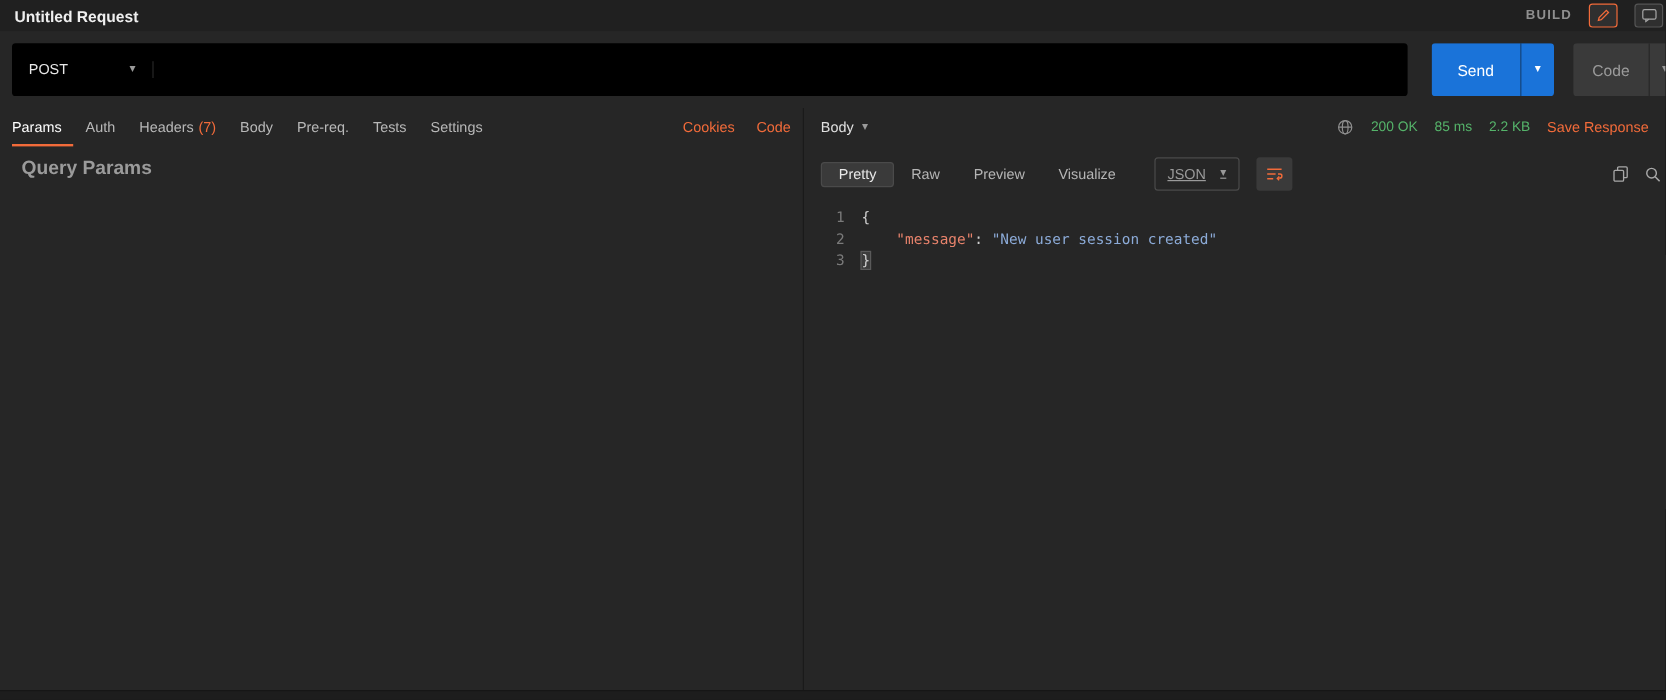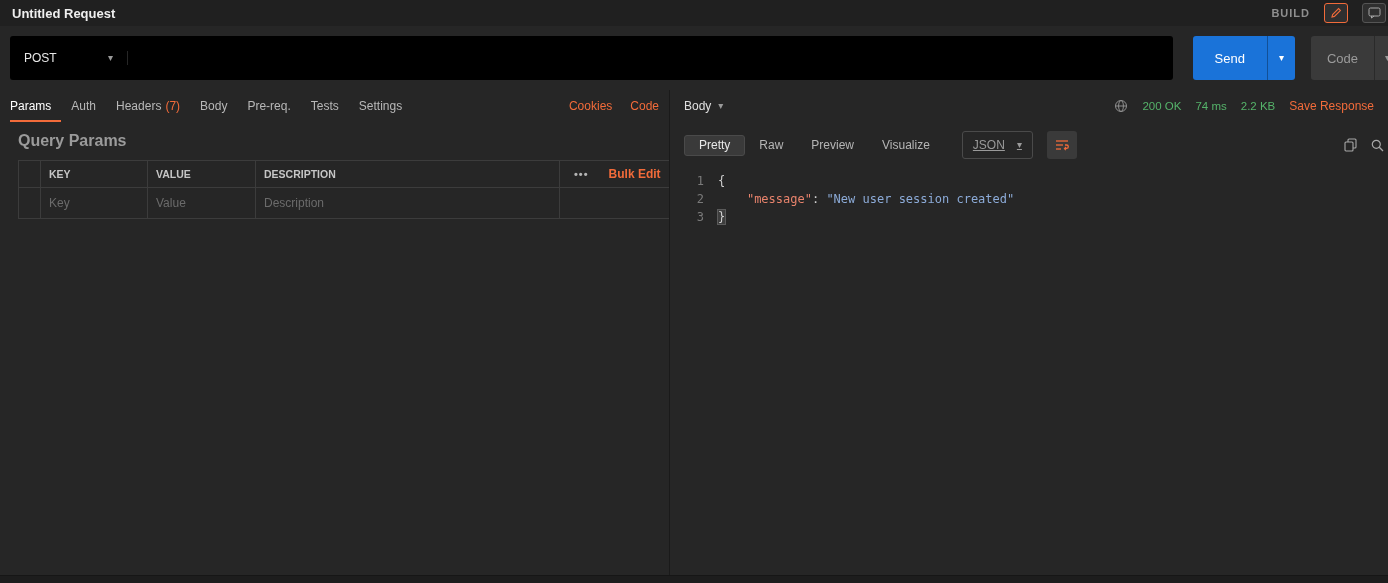--- a/index.html
+++ b/index.html
@@ -222,57 +222,38 @@
           <span>Settings</span>
         </div>
         <div class="tab-links">
           <span class="tab-link">Cookies</span>
           <span class="tab-link">Code</span>
         </div>
       </div>
 
       <div class="section-title">Query Params</div>
 
-      <div class="param-table">
-        <div class="pt-row hdr">
-          <div class="cell c-check"></div>
-          <div class="cell c-key">KEY</div>
-          <div class="cell c-value">VALUE</div>
-          <div class="cell c-desc">DESCRIPTION</div>
-          <div class="cell c-actions">
-            <span class="more-dots">•••</span>
-            <span class="bulk-edit">Bulk Edit</span>
-          </div>
-        </div>
-        <div class="pt-row data">
-          <div class="cell c-check"></div>
-          <div class="cell c-key placeholder">Key</div>
-          <div class="cell c-value placeholder">Value</div>
-          <div class="cell c-desc placeholder">Description</div>
-          <div class="cell c-actions"></div>
-        </div>
-      </div>
     </div>
 
     <div class="right-pane">
       <div class="resp-top">
         <div class="resp-title">
           <span>Body</span>
           <span class="caret">▾</span>
         </div>
         <div class="resp-meta">
           <span class="tb-icon">
             <svg width="14" height="14" viewBox="0 0 14 14">
                 <circle cx="7" cy="7" r="5.5" fill="none" stroke="#8f8f8f" stroke-width="1"></circle>
                 <ellipse cx="7" cy="7" rx="2.4" ry="5.5" fill="none" stroke="#8f8f8f" stroke-width="1"></ellipse>
                 <line x1="1.5" y1="7" x2="12.5" y2="7" stroke="#8f8f8f" stroke-width="1"></line>
               </svg>
           </span>
           <span class="meta-green">200 OK</span>
-          <span class="meta-green">74 ms</span>
+          <span class="meta-green">85 ms</span>
           <span class="meta-green">2.2 KB</span>
           <span class="save-response">Save Response</span>
         </div>
       </div>
 
       <div class="resp-toolbar">
         <div class="view-tab active">Pretty</div>
         <div class="view-tab">Raw</div>
         <div class="view-tab">Preview</div>
         <div class="view-tab">Visualize</div>

